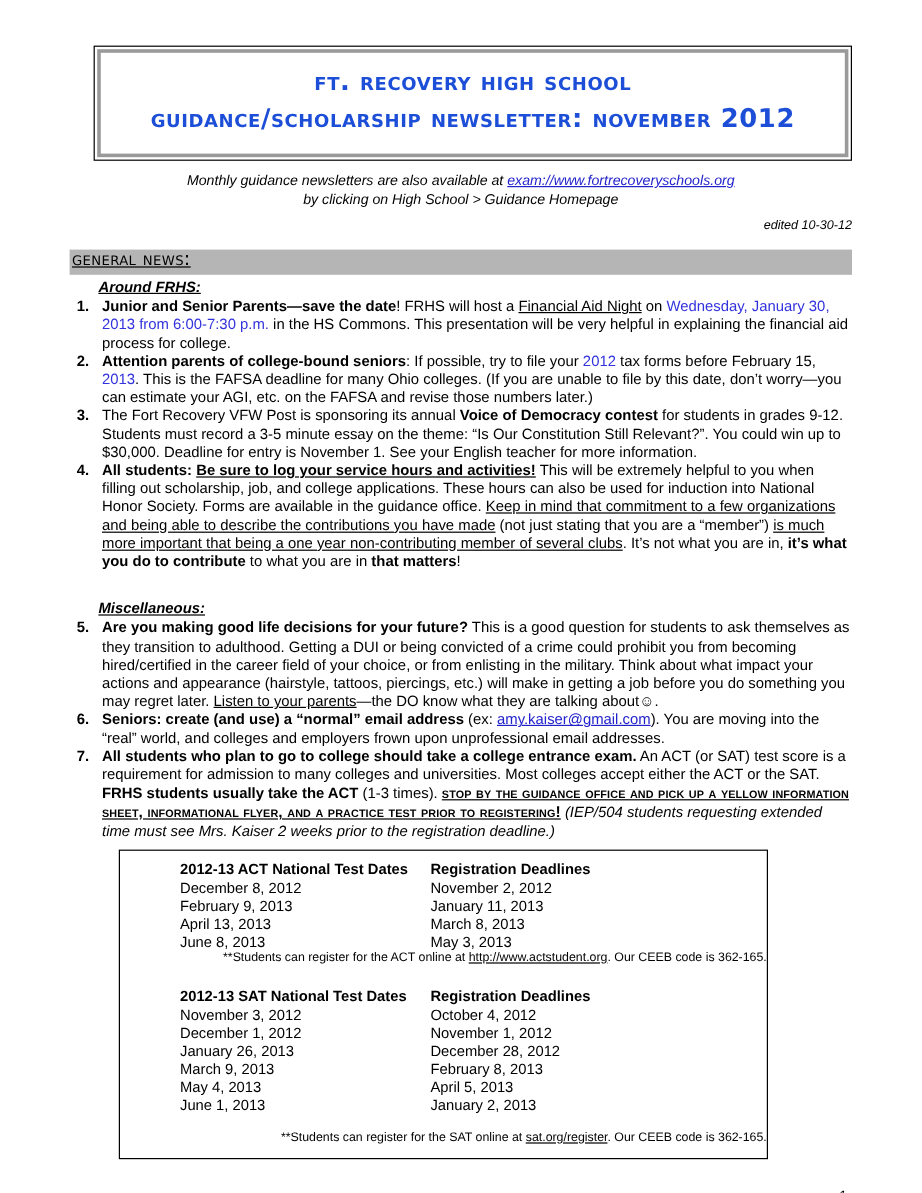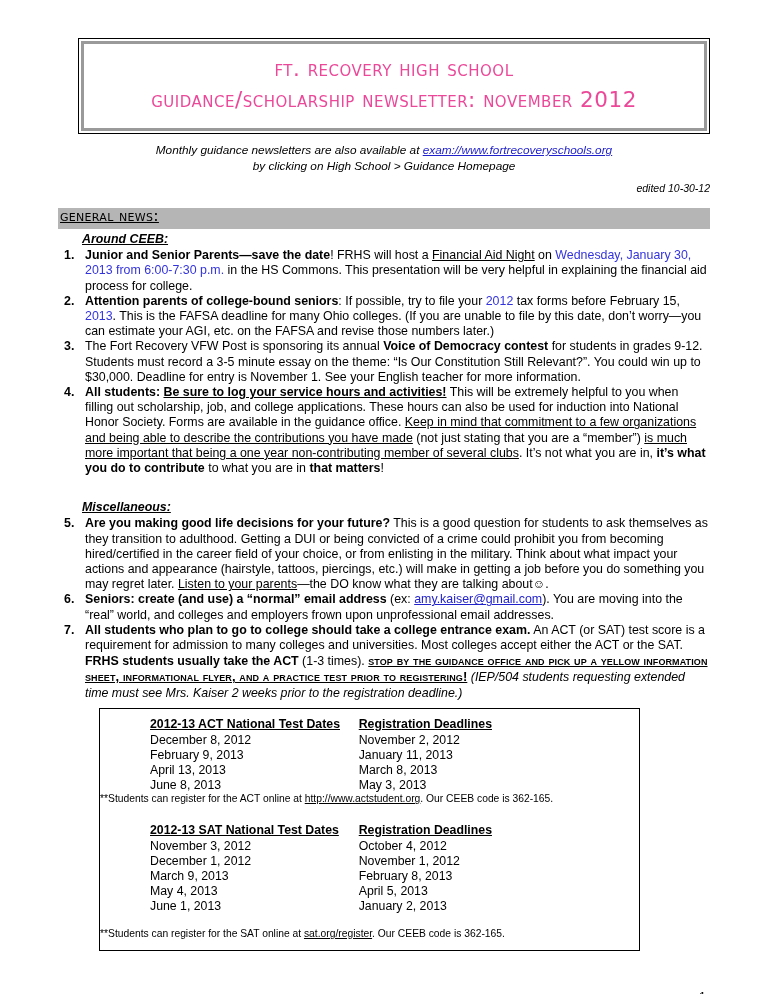--- a/index.html
+++ b/index.html
@@ -32,25 +32,25 @@
     border: 1px solid #000;
     padding: 2px;
   }
   .masthead-inner {
     border: 3px solid #9a9a9a;
     padding: 10px 6px 12px 6px;
     text-align: center;
   }
   .masthead-line {
     font-family: "DejaVu Sans", sans-serif;
-    font-weight: 400;
+    font-weight: 700;
     font-variant: small-caps;
     text-transform: lowercase;
     letter-spacing: 0.5px;
-    color: #ec4899;
+    color: #1d4ed8;
   }
   .masthead-line.l1 {
     font-size: 21.5px;
     line-height: 30px;
   }
   .masthead-line.l2 {
     font-size: 21.5px;
     line-height: 32px;
   }
 
@@ -155,27 +155,27 @@
     font-size: 12.3px;
   }
   .tb-table td {
     padding: 0 0 1px 0;
     vertical-align: top;
   }
   .tb-table td.c1 { width: 48%; padding-left: 50px; }
   .tb-table td.c2 { width: 52%; }
   .tb-head {
     font-weight: 700;
-    text-decoration: underline;
     padding-bottom: 2px !important;
   }
   .tb-note {
     font-size: 10.3px;
     padding-left: 16px;
     padding-top: 1px;
+    text-align: right;
   }
   .tb-note u { text-decoration: underline; }
   .tb-gap { height: 17px; }
   .tb-gap2 { height: 13px; }
 
   
   .pagenum {
     position: absolute;
     right: 62px;
     bottom: 28px;
@@ -201,21 +201,21 @@
     <span>by clicking on High School &gt; Guidance Homepage</span>
   </div>
   <div class="edited">edited 10-30-12</div>
 
   <div class="section-bar">
     <span class="label">General News:</span>
   </div>
 
   <div class="content">
 
-    <div class="subsection">Around CEEB:</div>
+    <div class="subsection">Around FRHS:</div>
 
     <ol class="items">
 
       <li class="item">
         <span class="num">1.</span>
         <b>Junior and Senior Parents—save the date</b><span>!  FRHS will host a </span><u>Financial Aid Night</u><span> on </span><span class="blue">Wednesday, January 30, 2013 from 6:00-7:30 p.m.</span><span>  in the HS Commons.  This presentation will be very helpful in explaining the financial aid process for college.</span>
       </li>
 
       <li class="item">
         <span class="num">2.</span>
@@ -294,20 +294,24 @@
       </tr>
       <tr>
         <td class="c1">November 3, 2012</td>
         <td class="c2">October 4, 2012</td>
       </tr>
       <tr>
         <td class="c1">December 1, 2012</td>
         <td class="c2">November 1, 2012</td>
       </tr>
       <tr>
+        <td class="c1">January 26, 2013</td>
+        <td class="c2">December 28, 2012</td>
+      </tr>
+      <tr>
         <td class="c1">March 9, 2013</td>
         <td class="c2">February 8, 2013</td>
       </tr>
       <tr>
         <td class="c1">May 4, 2013</td>
         <td class="c2">April 5, 2013</td>
       </tr>
       <tr>
         <td class="c1">June 1, 2013</td>
         <td class="c2">January 2, 2013</td>

